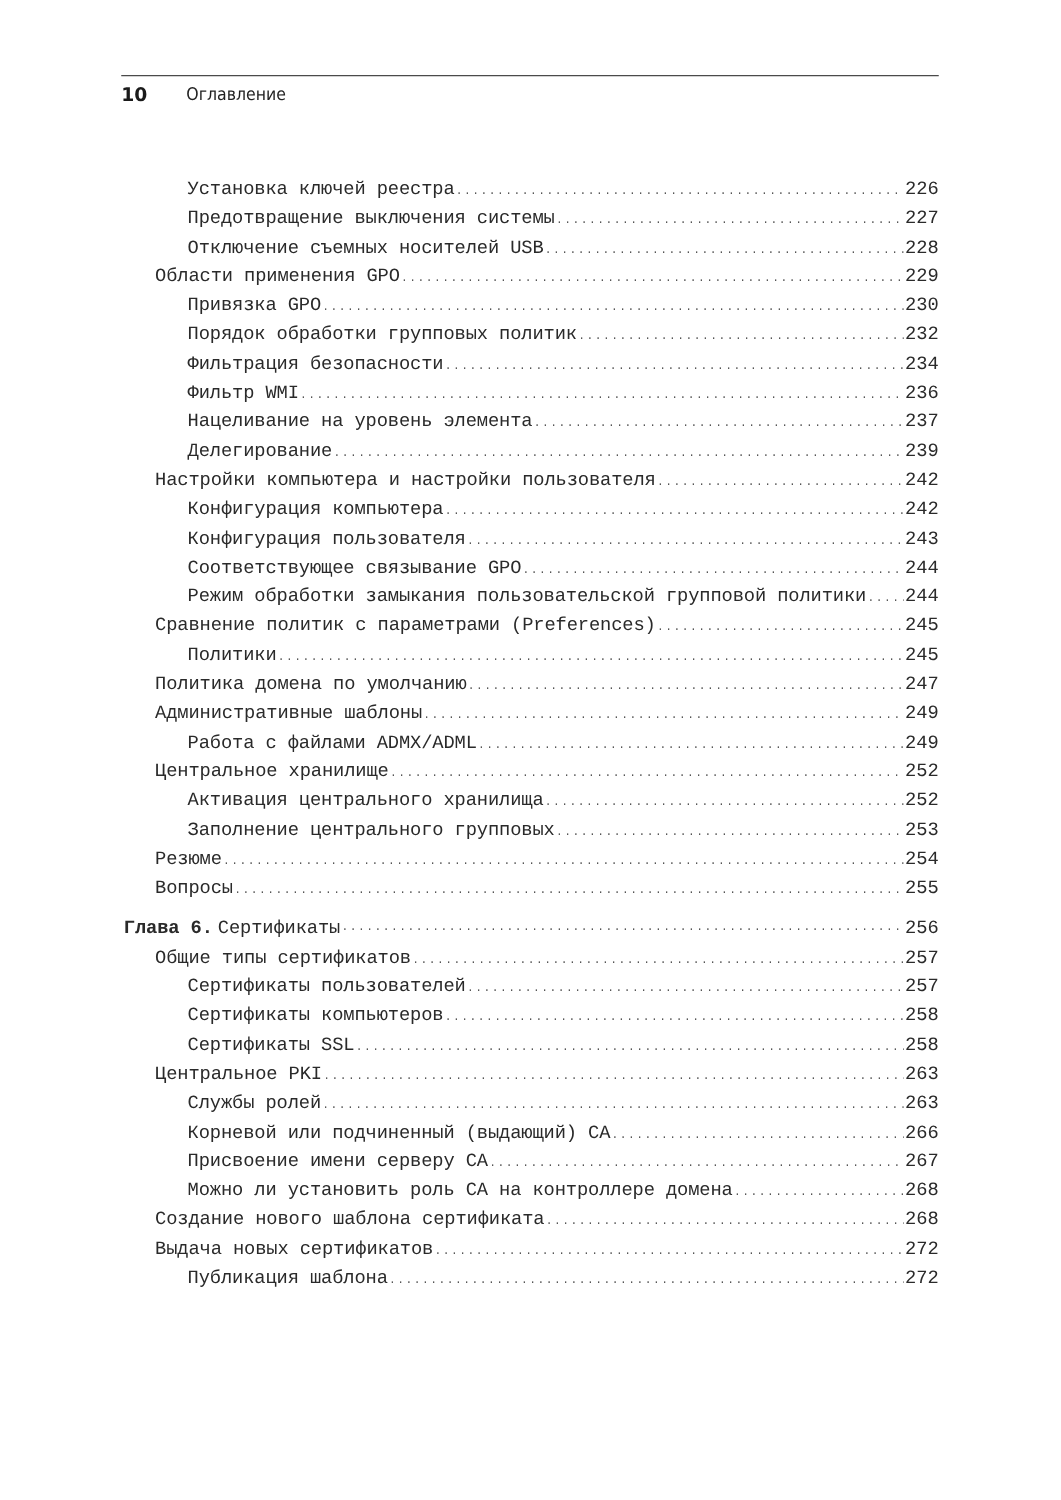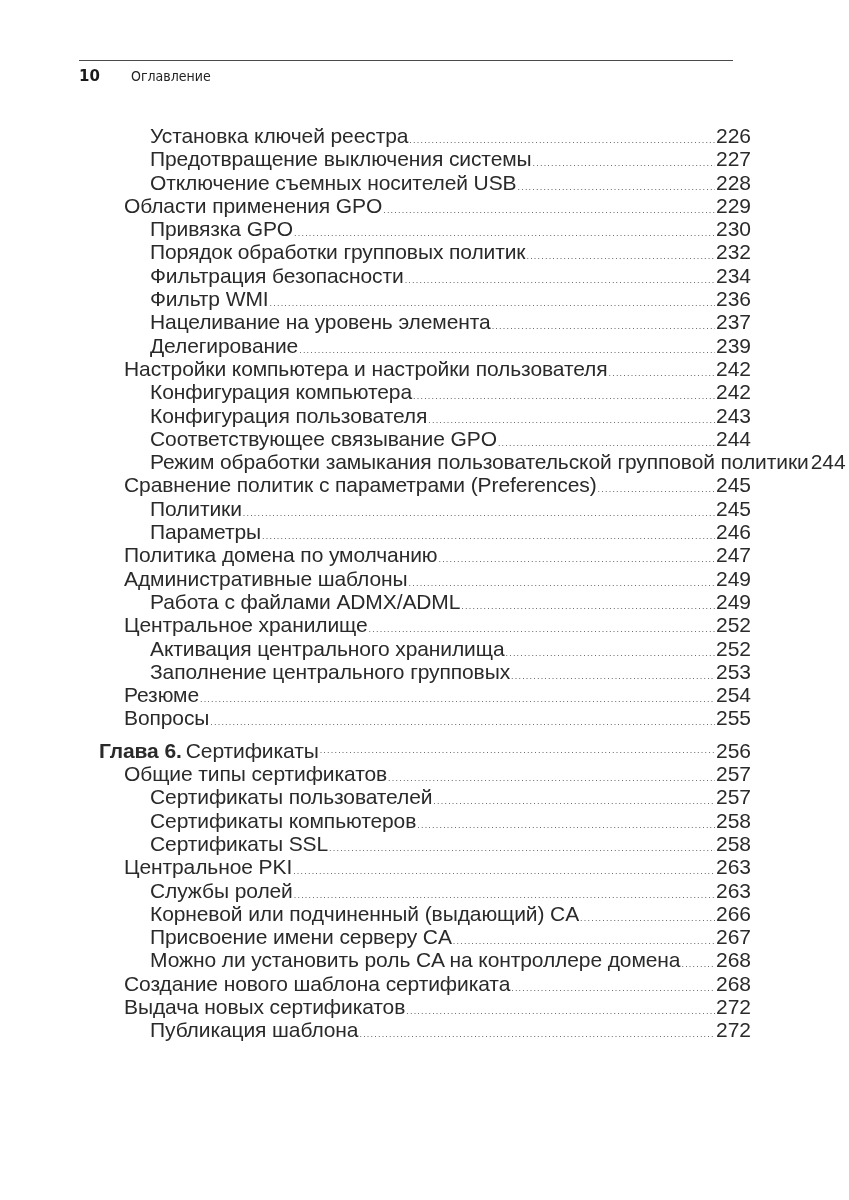--- a/index.html
+++ b/index.html
@@ -1,32 +1,32 @@
 <!DOCTYPE html>
 <html><head>
 <meta charset="utf-8">
 <style>
   html, body { margin: 0; padding: 0; background: #ffffff; }
   body { width: 849px; height: 1200px; position: relative; overflow: hidden; }
   .header {
-    position: absolute; left: 79px; top: 60px; width: 654px;
+    position: absolute; left: 97px; top: 60px; width: 654px;
     border-top: 1.3px solid #4a4a4a;
   }
   .page-num {
     position: absolute; left: 0; top: 6px;
     font-family: "DejaVu Sans", sans-serif; font-weight: bold; font-size: 15px; color: #1a1a1a;
   }
   .running-title {
     position: absolute; left: 52px; top: 7px;
     font-family: "DejaVu Sans", sans-serif; font-size: 14px; color: #222;
     transform: scaleX(0.9); transform-origin: left center;
   }
   .toc {
-    position: absolute; left: 97px; top: 124px; width: 654px;
-    font-family: Liberation Sans, sans-serif; font-size: 21px; color: #2a2a2a;
+    position: absolute; left: 97px; top: 140px; width: 654px;
+    font-family: Liberation Mono, monospace; font-size: 15px; color: #2a2a2a;
   }
   .toc-row {
     position: relative; height: 23.3px; line-height: 23.3px;
     display: flex; align-items: baseline; white-space: nowrap;
   }
   .toc-row.gap { margin-top: 9px; }
   .toc-row.lvl0 { padding-left: 2px; align-items: flex-end; }
   .toc-row.lvl1 { padding-left: 27px; }
   .toc-row.lvl2 { padding-left: 53px; }
   .toc-title { flex: 0 0 auto; letter-spacing: -0.1px; }
@@ -127,25 +127,20 @@
     <div class="toc-row lvl1">
     <span class="toc-title"><span class="toc-text">Сравнение политик с параметрами (Preferences)</span></span>
     <span class="toc-leader"></span>
     <span class="toc-page">245</span>
   </div>
     <div class="toc-row lvl2">
     <span class="toc-title"><span class="toc-text">Политики</span></span>
     <span class="toc-leader"></span>
     <span class="toc-page">245</span>
   </div>
-    <div class="toc-row lvl2">
-    <span class="toc-title"><span class="toc-text">Параметры</span></span>
-    <span class="toc-leader"></span>
-    <span class="toc-page">246</span>
-  </div>
     <div class="toc-row lvl1">
     <span class="toc-title"><span class="toc-text">Политика домена по умолчанию</span></span>
     <span class="toc-leader"></span>
     <span class="toc-page">247</span>
   </div>
     <div class="toc-row lvl1">
     <span class="toc-title"><span class="toc-text">Административные шаблоны</span></span>
     <span class="toc-leader"></span>
     <span class="toc-page">249</span>
   </div>

